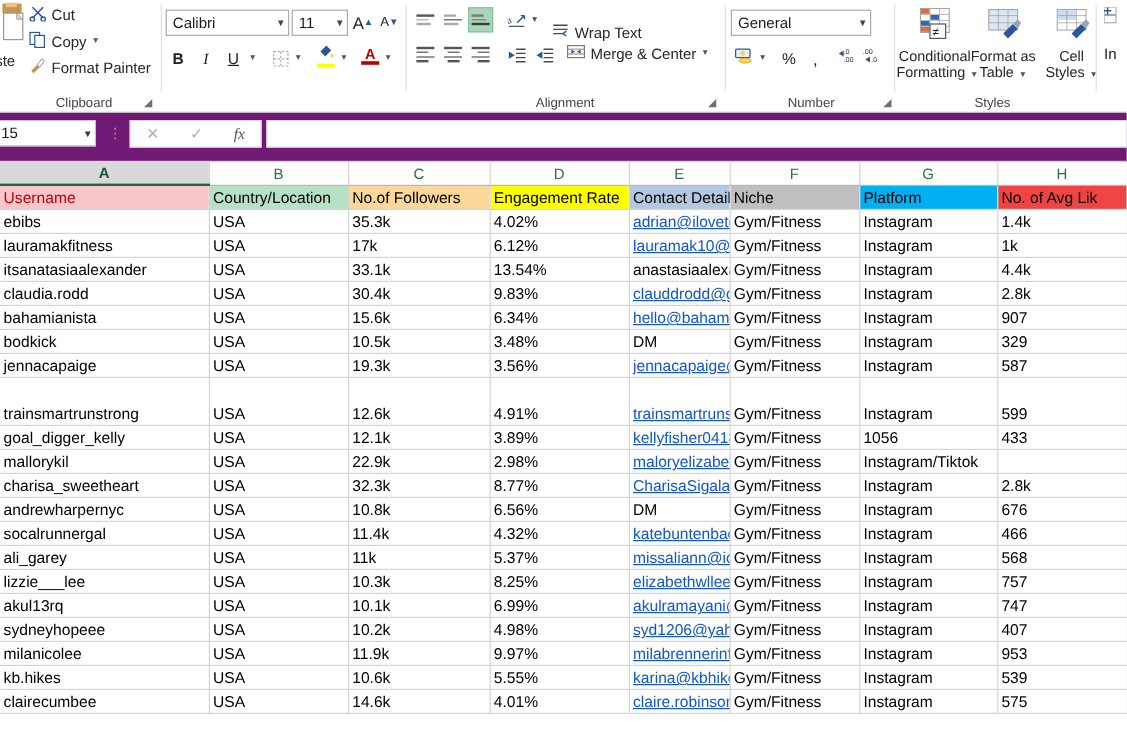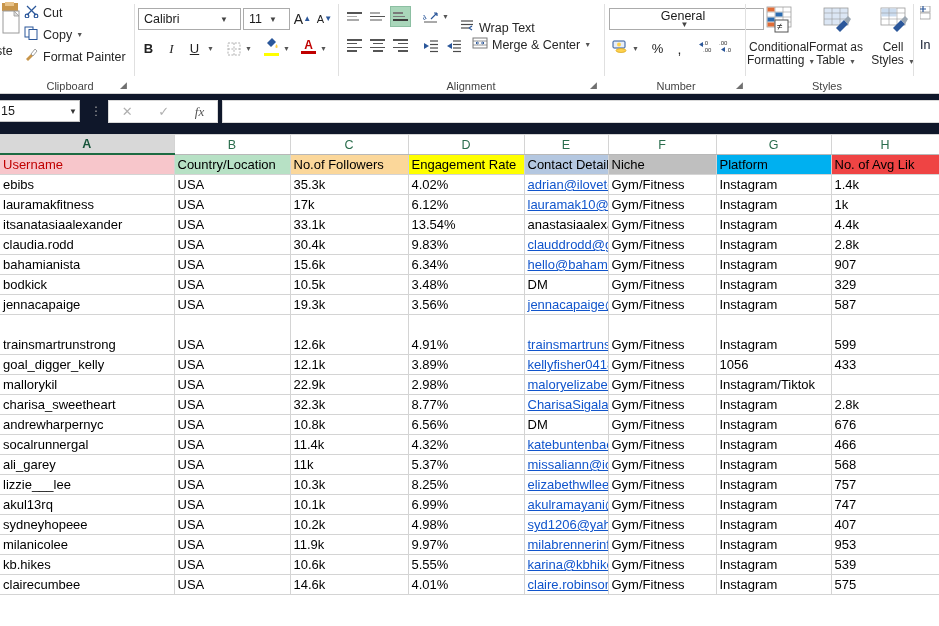--- a/index.html
+++ b/index.html
@@ -71,21 +71,21 @@
   }
 
   
   .combo {
     position: absolute;
     border: 1px solid #ababab;
     background: #fff;
     height: 22px;
     display: flex;
     align-items: center;
-    padding: 0 12px 0 5px;
+    padding: 0 2px 0 5px;
     font-size: 12.5px;
     color: #1a1a1a;
   }
   .combo .cv { flex: 1 1 auto; overflow: hidden; white-space: nowrap; }
   .combo .cd { font-size: 8px; color: #444; padding-left: 3px; }
 
   .fbtn {
     position: absolute;
     width: 21px; height: 21px;
     display: flex; align-items: center; justify-content: center;
@@ -111,21 +111,21 @@
     font-size: 12px;
     color: #262626;
     line-height: 13px;
   }
   .bigbtn .bi { margin: 2px auto 2px; }
 
   
   .fbar {
     position: relative;
     height: 41px;
-    background: #0f172a;
+    background: #701a75;
     border-bottom: 1px solid #d4d4d4;
   }
   .namebox {
     position: absolute;
     left: -6px; top: 6px;
     width: 86px; height: 22px;
     border: 1px solid #c6c6c6;
     background: #fff;
     display: flex; align-items: center;
     padding: 0 2px 0 6px;
@@ -431,21 +431,21 @@
       <span>Merge &amp; Center</span>
       <span class="caret">▼</span>
     </div>
 
     <div class="grp-label">Alignment</div>
     <div class="dialog-launcher" style="left:248px;">◢</div>
   </div>
   <div class="grp-divider" style="left:604px;"></div>
 
   <div class="grp" style="left:606px;width:140px;">
-    <div class="combo" style="left:3px;top:8px;width:155px;flex-direction:column;">
+    <div class="combo" style="left:3px;top:8px;width:117px;">
       <span class="cv">General</span>
       <span class="cd">▼</span>
     </div>
 
     <div class="fbtn" style="left:4px;top:36px;">
       <svg width="17" height="15" viewBox="0 0 17 15">
         <rect x="1" y="2" width="12" height="7" rx="1" fill="#e8eef7" stroke="#2b579a" stroke-width="1"></rect>
         <circle cx="7" cy="5.5" r="2" fill="#ffd24d"></circle>
         <ellipse cx="9" cy="11.5" rx="5" ry="2" fill="#ffd24d" stroke="#d4a017" stroke-width="0.7"></ellipse>
       </svg>

